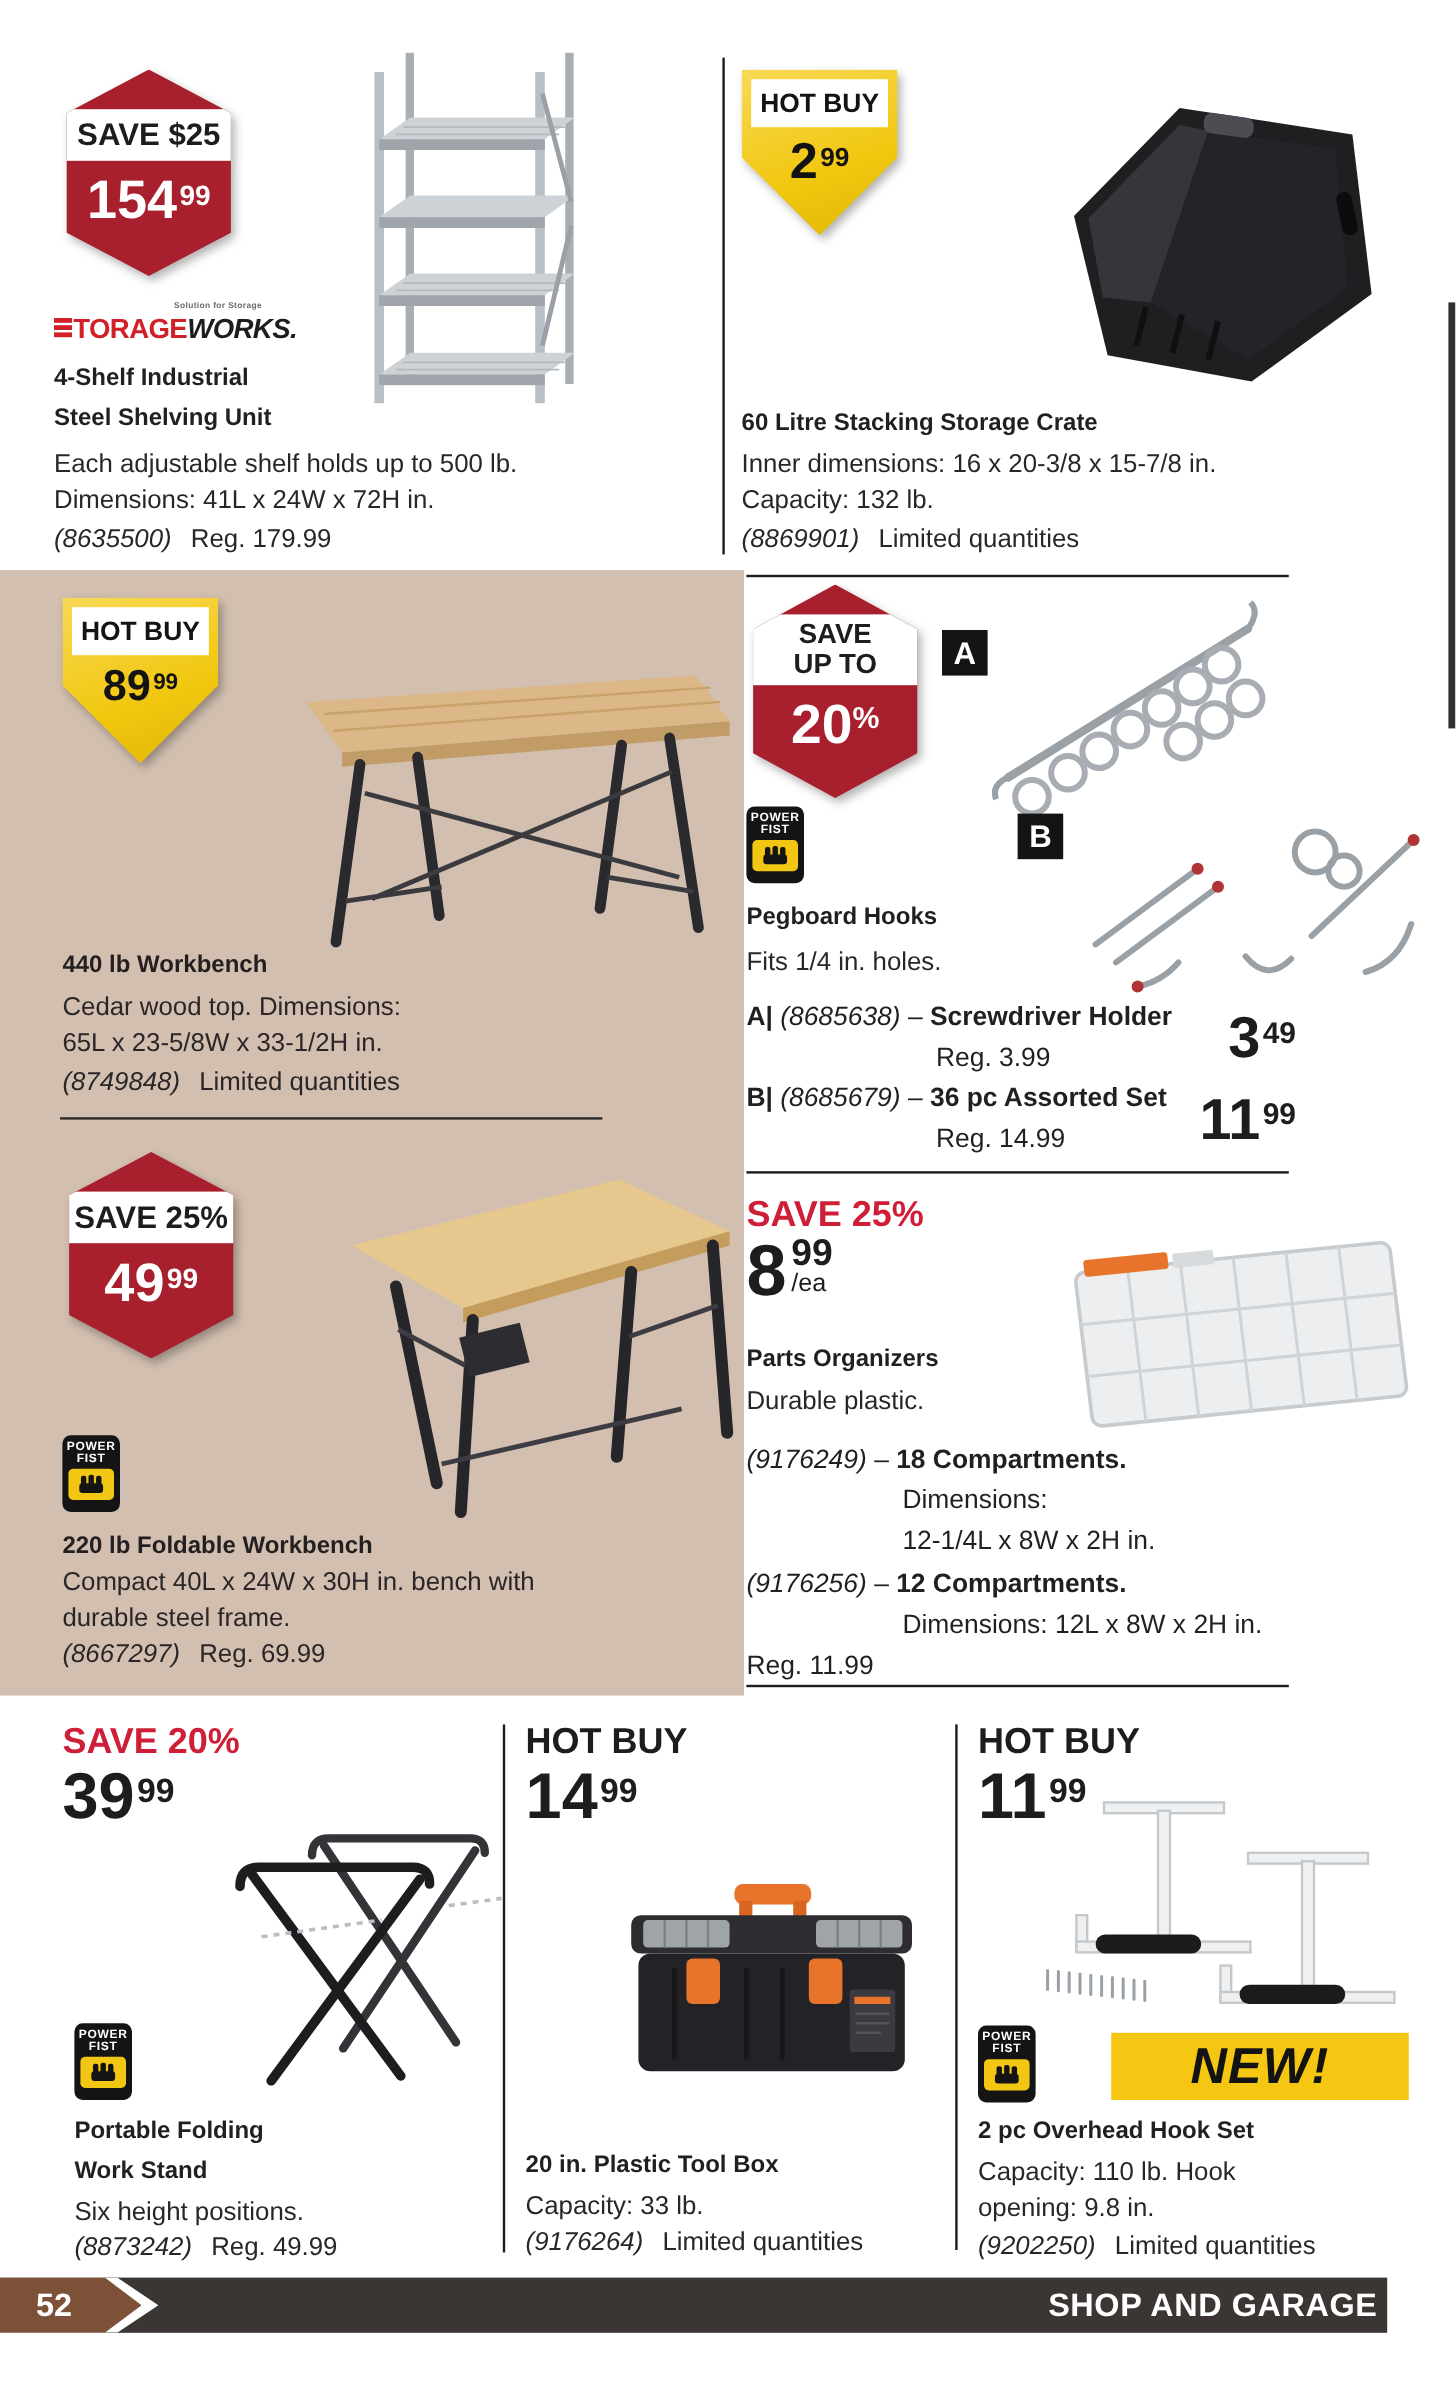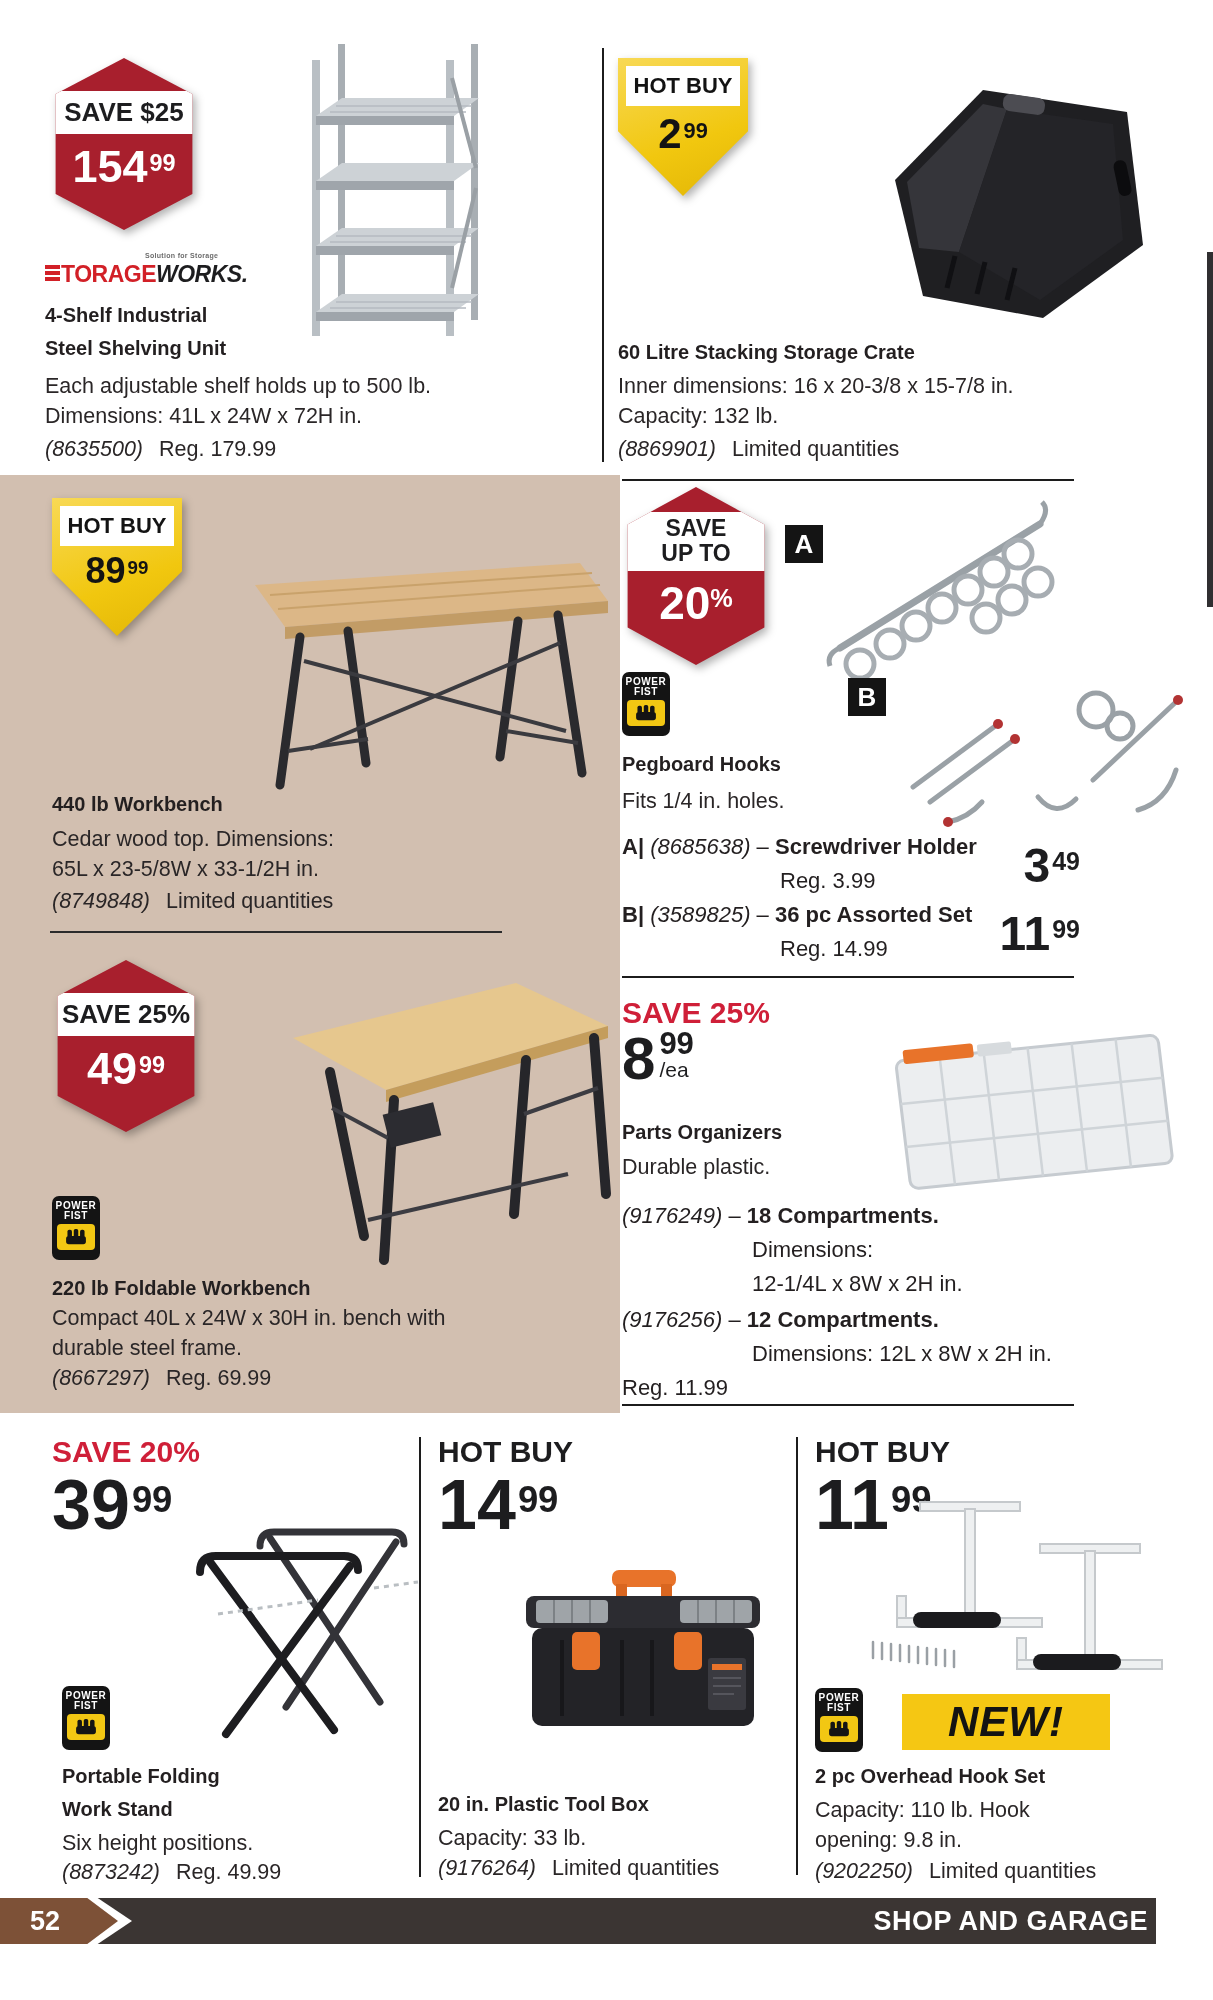--- a/index.html
+++ b/index.html
@@ -30,21 +30,21 @@
 
   .cents { font-size:0.52em; position:relative; top:-0.48em; margin-left:2px; }
   .pct   { font-size:0.55em; position:relative; top:-0.45em; }
 
   
   .t-title { font-weight:700; font-size:20px; line-height:33px; color:#231f20; }
   .t-body  { font-size:21.5px; line-height:30px; color:#2a2627; }
   .t-sku   { font-style:italic; margin-right:16px; }
   .red-label { color:#cf1f38; font-weight:700; font-size:30px; line-height:1; }
   .hot-label { color:#1d1d1f; font-weight:700; font-size:30px; line-height:1; }
-  .big-price { color:#1d1d1f; font-weight:700; font-size:70px; line-height:1; }
+  .big-price { color:#1d1d1f; font-weight:700; font-size:54px; line-height:1; }
   .bold { font-weight:700; }
   .ital { font-style:italic; }
 
   
   .pb-line { font-size:22px; line-height:28px; color:#231f20; }
   .pb-price { font-weight:700; font-size:48px; line-height:1; color:#1d1d1f; text-align:right; }
 
   
   .org-price { display:flex; align-items:flex-start; }
   .org-price .n8 { font-size:60px; font-weight:700; line-height:0.95; color:#1d1d1f; }
@@ -296,21 +296,21 @@
       <span>–</span>
       <span class="bold">Screwdriver Holder</span>
     </div>
     <div class="abs pb-line" style="left:780px; top:867px;">Reg. 3.99</div>
     <div class="abs pb-price" style="left:930px; top:842px; width:150px;">
       <span>3</span><span class="cents">49</span>
     </div>
 
     <div class="abs pb-line" style="left:622px; top:901px;">
       <span class="bold">B|</span>
-      <span class="ital">(3589825)</span>
+      <span class="ital">(8685679)</span>
       <span>–</span>
       <span class="bold">36 pc Assorted Set</span>
     </div>
     <div class="abs pb-line" style="left:780px; top:935px;">Reg. 14.99</div>
     <div class="abs pb-price" style="left:930px; top:910px; width:150px;">
       <span>11</span><span class="cents">99</span>
     </div>
   </div>
 
   <div class="hline" style="left:622px; top:976px; width:452px;"></div>
@@ -544,21 +544,21 @@
       <span class="fist">
         <svg width="24" height="18" viewBox="0 0 24 20" fill="#141414">
             <rect x="1" y="9" width="22" height="9" rx="3"></rect>
             <rect x="2.5" y="2" width="5" height="9" rx="2"></rect>
             <rect x="9.5" y="1" width="5" height="10" rx="2"></rect>
             <rect x="16.5" y="2" width="5" height="9" rx="2"></rect>
           </svg>
       </span>
     </div>
 
-    <div class="new-banner" style="left:902px; top:1694px; width:208px; height:56px;">NEW!</div>
+    <div class="new-banner" style="left:926px; top:1694px; width:248px; height:56px;">NEW!</div>
 
     <div class="abs t-title" style="left:815px; top:1760px;">2 pc Overhead Hook Set</div>
     <div class="abs t-body" style="left:815px; top:1795px;">Capacity: 110 lb. Hook</div>
     <div class="abs t-body" style="left:815px; top:1825px;">opening: 9.8 in.</div>
     <div class="abs t-body" style="left:815px; top:1856px;">
       <span class="t-sku">(9202250)</span><span>Limited quantities</span>
     </div>
   </div>
 
   <div class="footer-bar" style="left:0; top:1898px; width:1156px; height:46px;"></div>

